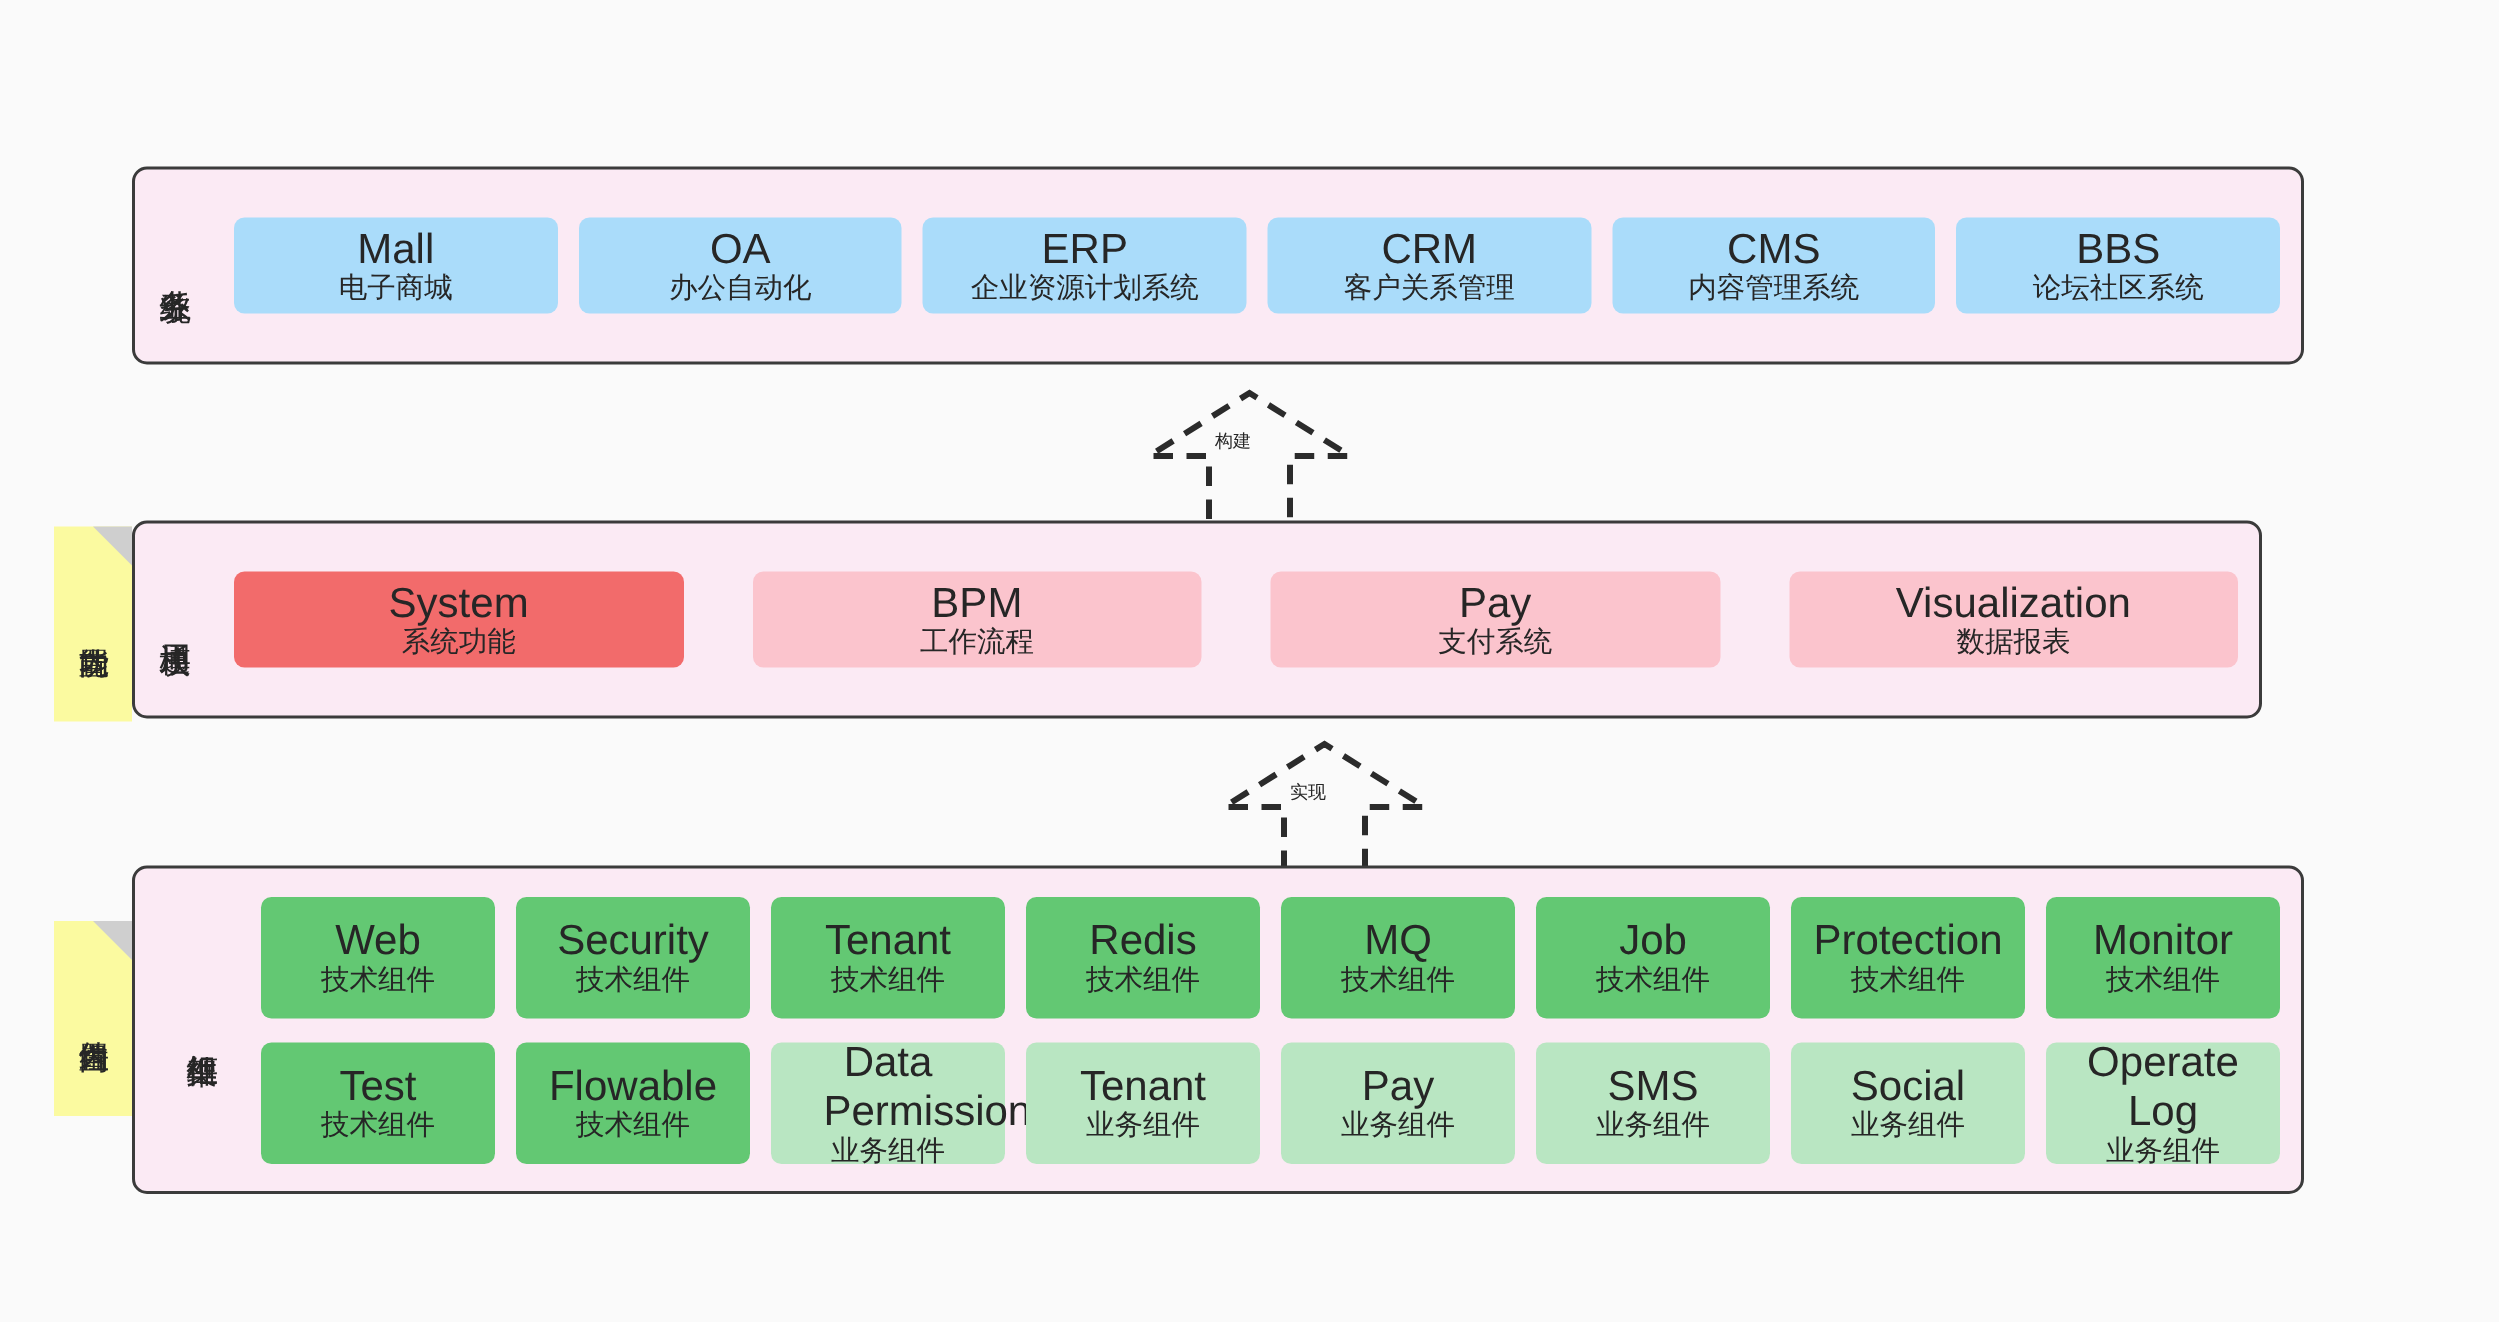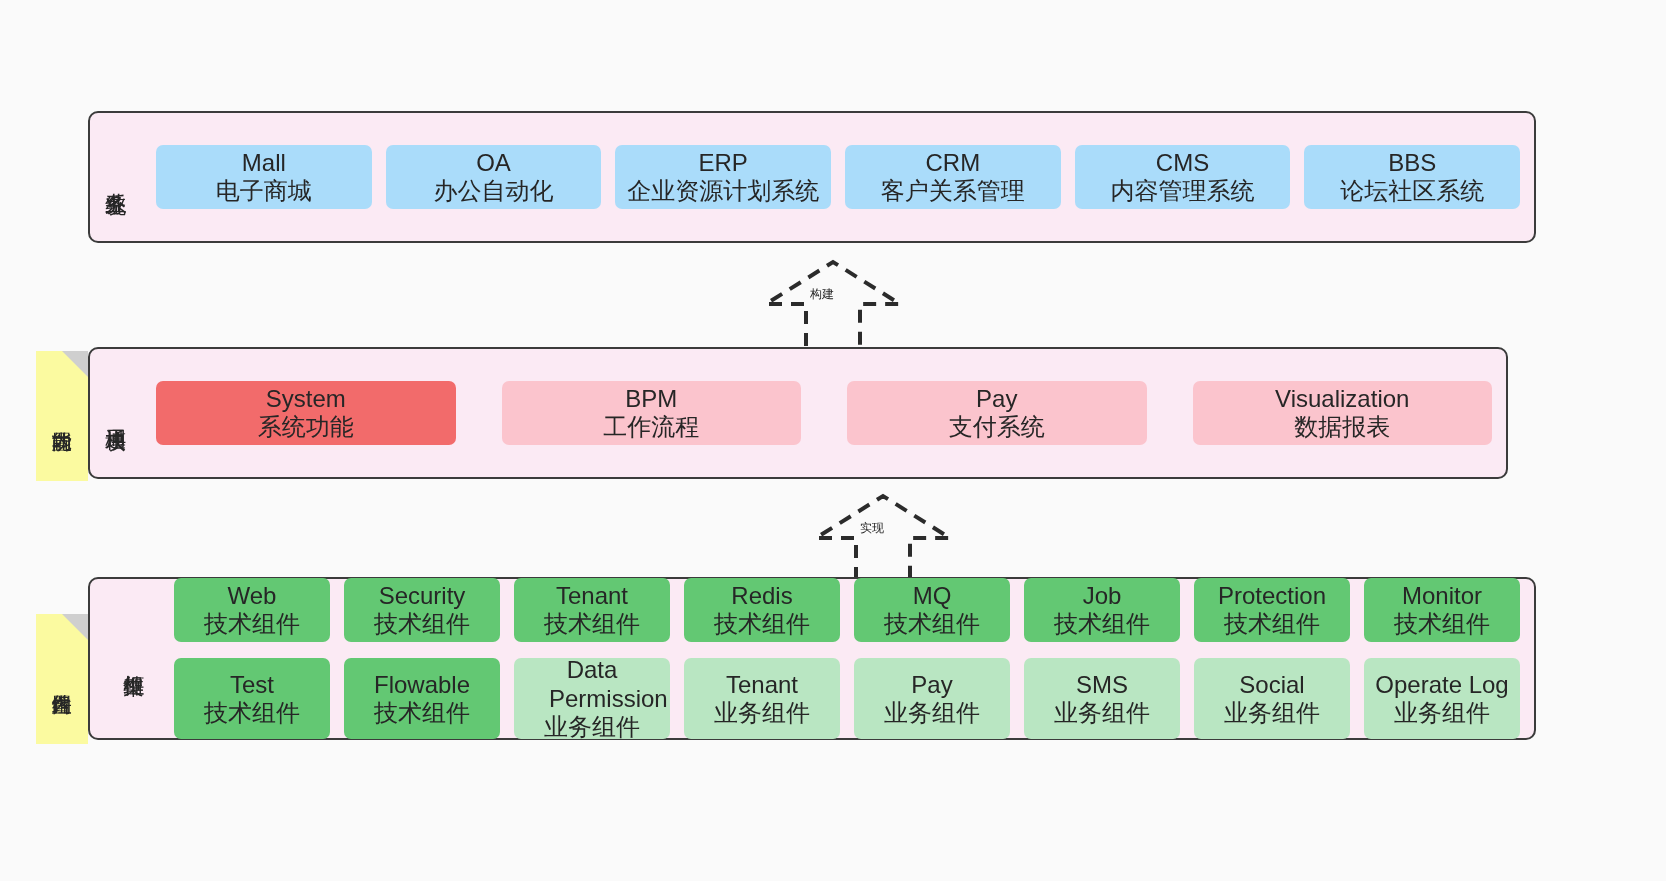--- a/index.html
+++ b/index.html
@@ -65,25 +65,25 @@
     border-radius: 7px;
     display: flex;
     flex-direction: column;
     align-items: center;
     justify-content: center;
     text-align: center;
     color: #262626;
     padding: 4px 6px;
   }
   .card .t1 {
-    font-size: 24px;
+    font-size: 28px;
     line-height: 1.18;
   }
   .card .t2 {
-    font-size: 24px;
+    font-size: 19px;
     line-height: 1.18;
   }
 
   .blue  { background: #aadcfa; }
   .red   { background: #f26b6b; }
   .pink  { background: #fbc4cd; margin-left: 32px; }
   .green { background: #63c873; }
   .lgreen{ background: #b9e6c2; }
 
   
@@ -202,21 +202,21 @@
       <path d="M 48 88 L 48 46 L 8 46 L 75 4 L 142 46 L 102 46 L 102 88" fill="none" stroke="#2b2b2b" stroke-width="4" stroke-dasharray="13 9" stroke-linejoin="miter" stroke-linecap="butt"></path>
     </svg>
     <div class="arrow-label" style="left:50px; top:28px;">实现</div>
   </div>
 
   <div class="sticky" style="left:36px; top:614px; width:52px; height:130px;">
     <span class="fold"></span>
     <span>内置组件</span>
   </div>
 
-  <div class="layer" id="layer-framework" style="left:88px; top:577px; width:1448px; height:163px;padding-left:18px;">
+  <div class="layer" id="layer-framework" style="left:88px; top:577px; width:1448px; height:219px;padding-left:18px;">
     <div class="layer-label">框架组件</div>
     <div class="layer-body">
 
       <div class="row" style="height:81px;">
         <div class="card green">
           <div class="t1">Web</div>
           <div class="t2">技术组件</div>
         </div>
         <div class="card green">
           <div class="t1">Security</div>

